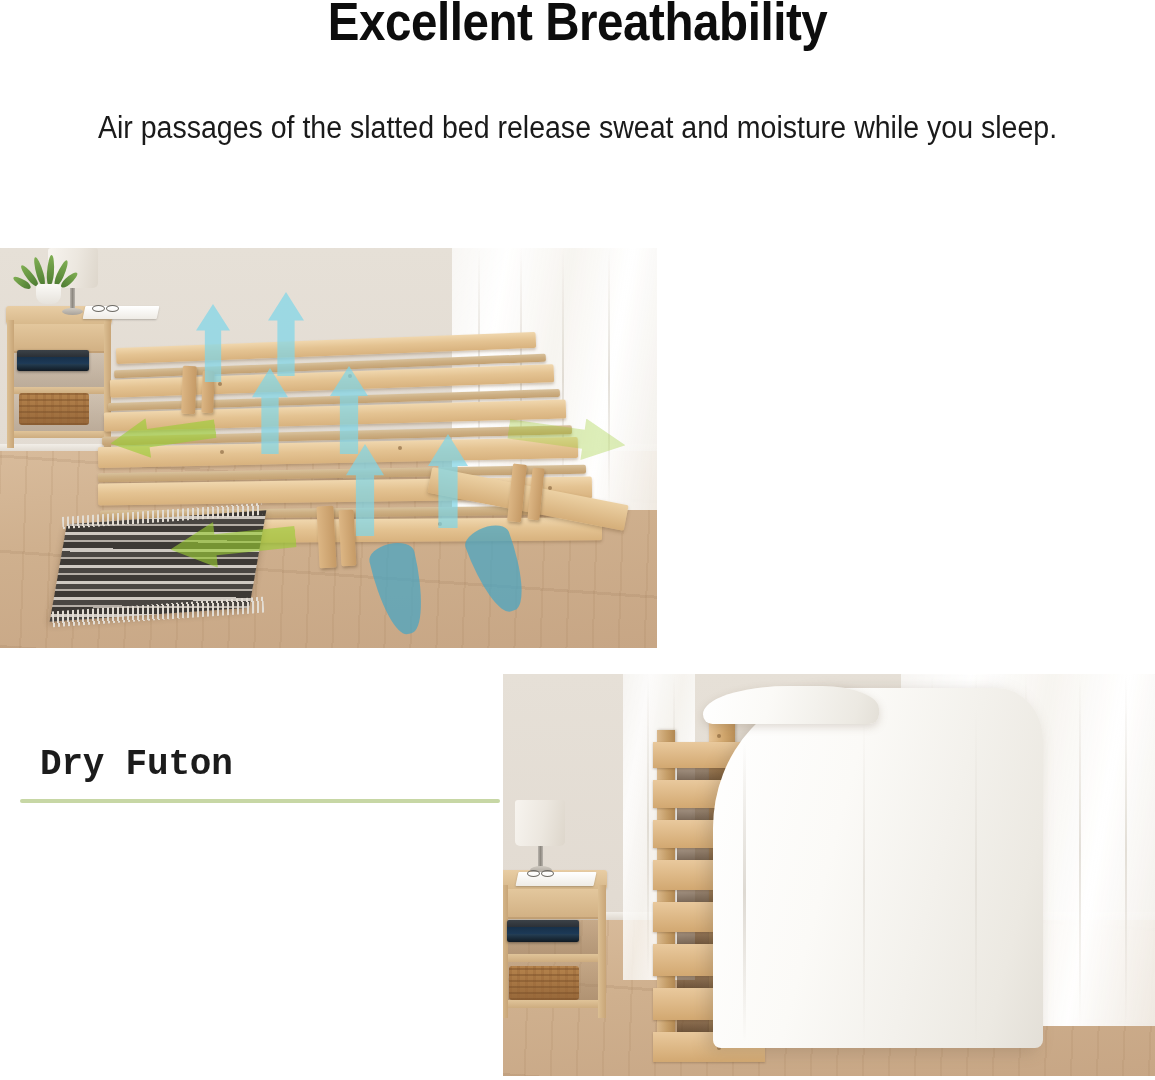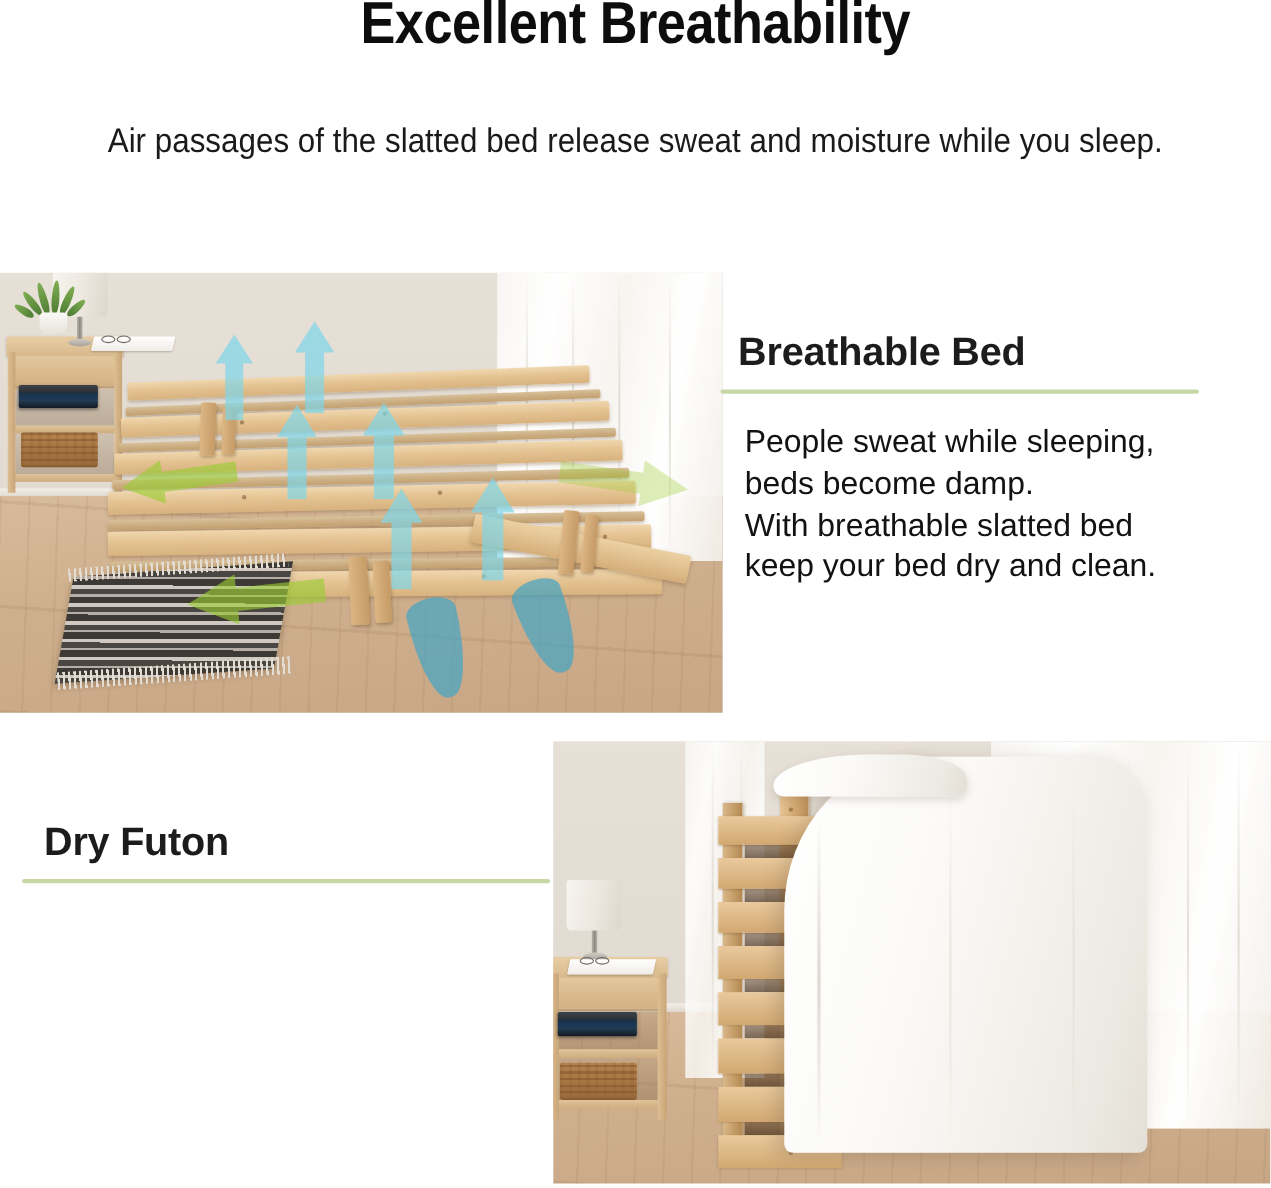--- a/index.html
+++ b/index.html
@@ -282,21 +282,21 @@
 
   .copy-heading {
     font-family: "Liberation Sans", sans-serif;
     font-weight: 700;
     font-size: 36px;
     color: #1c1c1c;
     letter-spacing: -0.2px;
     line-height: 1.12;
     margin-left: 16px;
   }
-  #copy-dry-futon .copy-heading { margin-left: 20px; }
+  #copy-dry-futon .copy-heading { margin-left: 20px; font-family: Liberation Mono, monospace; }
 
   .rule {
     height: 4px;
     background: #c7d7a5;
     border-radius: 2px;
     margin-top: 14px;
   }
   #copy-breathable-bed .rule { width: 435px; }
   #copy-dry-futon .rule { width: 480px; }
 
@@ -411,28 +411,20 @@
 
     <div class="arrow-left" style="left:110px; top:168px; width:106px; height:40px; transform:rotate(-8deg);"></div>
     <div class="arrow-left" style="left:170px; top:272px; width:126px; height:46px; transform:rotate(-6deg);"></div>
     <div class="arrow-left faded" style="left:508px; top:168px; width:118px; height:42px; transform:rotate(8deg) scaleX(-1);"></div>
 
     <div class="arrow-curve" style="left:366px; top:296px; width:46px; height:92px; transform:rotate(-13deg);"></div>
     <div class="arrow-curve" style="left:460px; top:280px; width:46px; height:88px; transform:rotate(-20deg);"></div>
 
   </div>
 
-  <div class="copyblock" id="copy-breathable-bed">
-    <div class="copy-heading">Breathable Bed</div>
-    <div class="rule"></div>
-    <div class="copy-body">People sweat while sleeping,
-beds become damp.
-With breathable slatted bed
-keep your bed dry and clean.</div>
-  </div>
 
   <div class="copyblock" id="copy-dry-futon">
     <div class="copy-heading">Dry Futon</div>
     <div class="rule"></div>
   </div>
 
   <div class="photo" id="photo-dry-futon">
 
     <div class="wall"></div>
     <div class="baseboard" style="top:238px;"></div>

